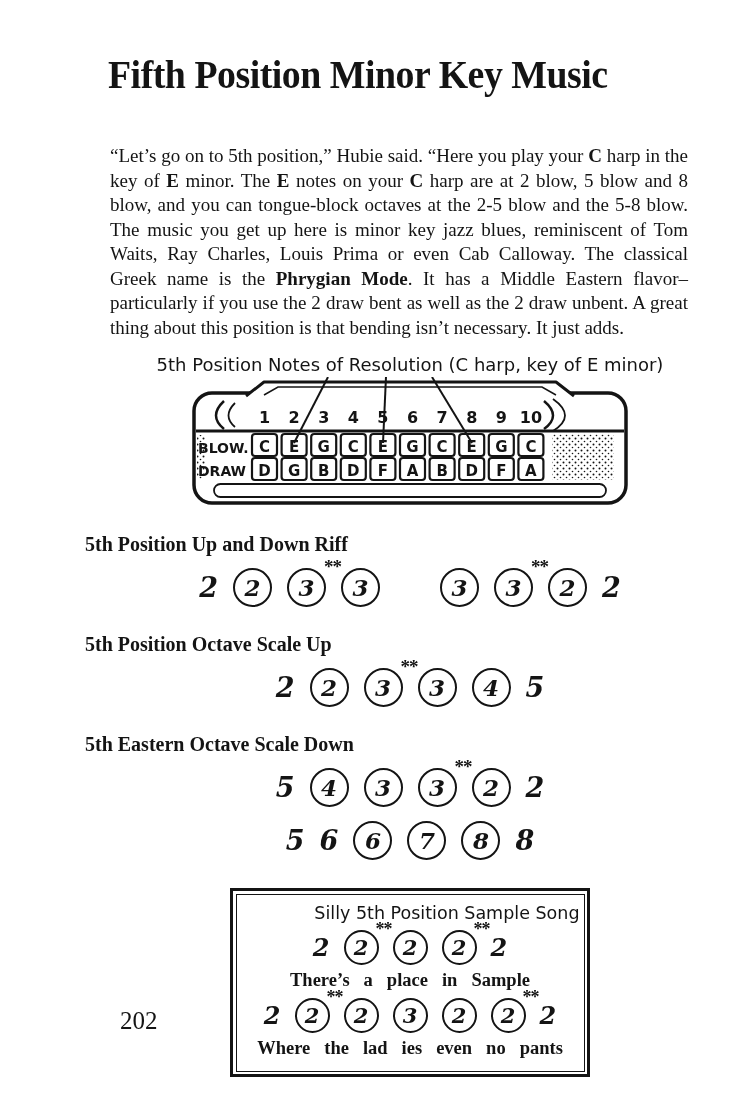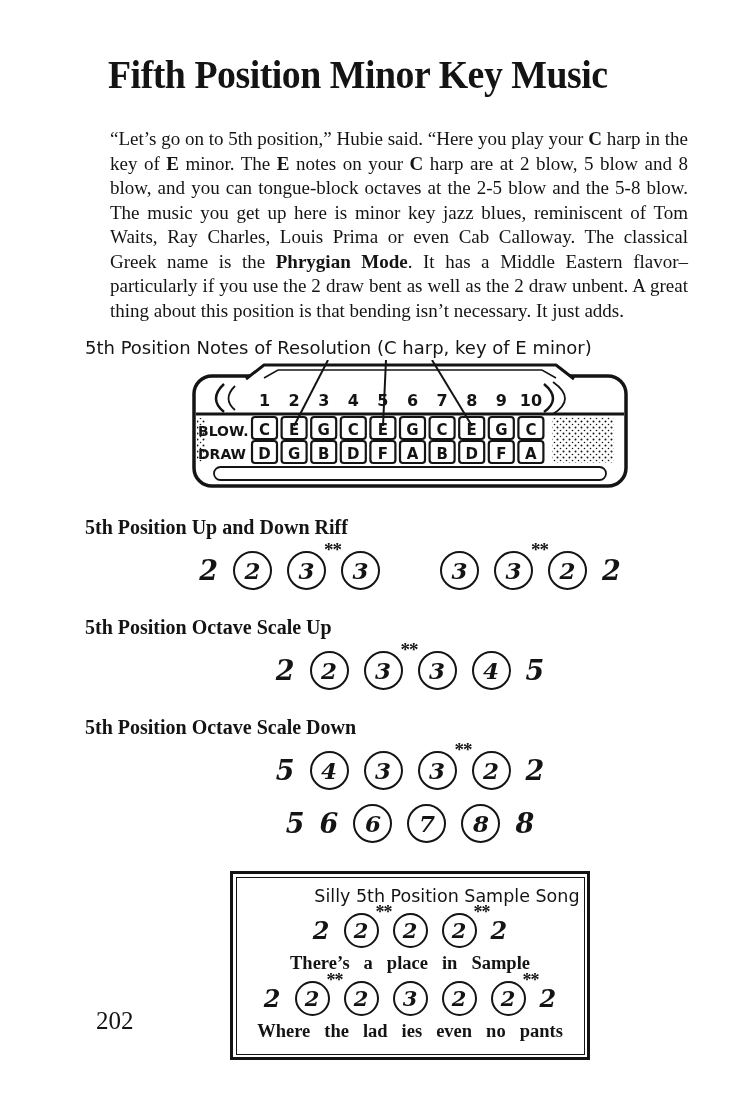--- a/index.html
+++ b/index.html
@@ -1,23 +1,23 @@
 <!DOCTYPE html>
 <html><head>
 <meta charset="utf-8">
 <style>
   html,body{margin:0;padding:0;background:#fff;}
   .page{position:relative;width:740px;height:1096px;background:#fff;color:#141414;
         font-family:"Liberation Serif",serif;overflow:hidden;}
   .title{margin:52px 0 0 108px;font-size:39px;font-weight:bold;letter-spacing:-0.5px;
          white-space:nowrap;transform:scaleX(.97);transform-origin:left center;}
-  .intro{margin:30px 0 0 110px;width:578px;font-size:19px;line-height:24.5px;text-align:justify;}
+  .intro{margin:47px 0 0 110px;width:578px;font-size:19px;line-height:24.5px;text-align:justify;}
   .intro b{font-weight:bold;}
   .center-wrap{margin-left:85px;width:650px;}
-  .harp-caption{margin-top:14px;font-family:"DejaVu Sans",sans-serif;font-size:18px;}
+  .harp-caption{margin-top:14px;text-align:center;font-family:"DejaVu Sans",sans-serif;font-size:18px;}
   svg.harp{display:block;margin:2px auto 0;}
   svg.harp text{fill:#141414;}
   .lbl{font-family:"DejaVu Sans",sans-serif;font-weight:bold;font-size:14px;}
   .holenum{font-family:"DejaVu Sans",sans-serif;font-weight:bold;font-size:16px;text-anchor:middle;}
   .cellnote{font-family:"DejaVu Sans",sans-serif;font-weight:bold;font-size:15px;text-anchor:middle;}
   .cell{fill:#fff;stroke:#141414;stroke-width:2.2;}
   .pointers line{stroke:#141414;stroke-width:2;}
   .riff-title{margin:24px 0 0;text-align:left;font-size:20px;font-weight:bold;
               font-family:"Liberation Serif",serif;}
   .note-row{display:flex;justify-content:center;align-items:center;gap:15px;margin-top:9px;height:44px;}
@@ -29,21 +29,21 @@
   .note-gap{display:inline-block;width:30px;}
   .song-box{width:349px;margin:26px auto 0;border:3.5px solid #141414;padding:2.5px;}
   .song-inner{border:1.6px solid #141414;padding:8px 4px 12px;}
   .song-title{text-align:right;font-family:"DejaVu Sans",sans-serif;font-size:17.5px;}
   .song-notes{height:40px;gap:14px;margin-top:5px;}
   .song-notes .note{font-size:24px;}
   .song-notes .note.circled{width:31px;height:31px;font-size:21px;}
   .song-notes .bend{top:-12px;right:-15px;font-size:18px;}
   .lyrics{display:flex;justify-content:center;gap:14px;margin-top:2px;
           font-weight:bold;font-size:18.5px;font-family:"Liberation Serif",serif;}
-  .page-number{position:absolute;left:96px;top:1007px;font-size:25px;}
+  .page-number{position:absolute;left:120px;top:1007px;font-size:25px;}
 </style>
 </head>
 <body>
 
 <div class="page">
   <h1 class="title">Fifth Position Minor Key Music</h1>
 
   <p class="intro"><span>“Let’s go on to 5th position,” Hubie said. “Here you play your </span><b>C</b><span> harp in the key of </span><b>E</b><span> minor. The </span><b>E</b><span> notes on your </span><b>C</b><span> harp are at 2 blow, 5 blow and 8 blow, and you can tongue-block octaves at the 2-5 blow and the 5-8 blow. The music you get up here is minor key jazz blues, reminiscent of Tom Waits, Ray Charles, Louis Prima or even Cab Calloway. The classical Greek name is the </span><b>Phrygian Mode</b><span>. It has a Middle Eastern flavor–particularly if you use the 2 draw bent as well as the 2 draw unbent. A great thing about this position is that bending isn’t necessary. It just adds.</span></p>
 
   <div class="center-wrap">
@@ -190,21 +190,21 @@
             </span>
             <span class="note circled">
               <span>4</span>
             </span>
             <span class="note">
               <span>5</span>
             </span>
           </div>
         </section>
         <section>
-          <h2 class="riff-title">5th Position Octave Scale Down</h2>
+          <h2 class="riff-title">5th Eastern Octave Scale Down</h2>
           <div class="note-row">
             <span class="note">
               <span>5</span>
             </span>
             <span class="note circled">
               <span>4</span>
             </span>
             <span class="note circled">
               <span>3</span>
             </span>

